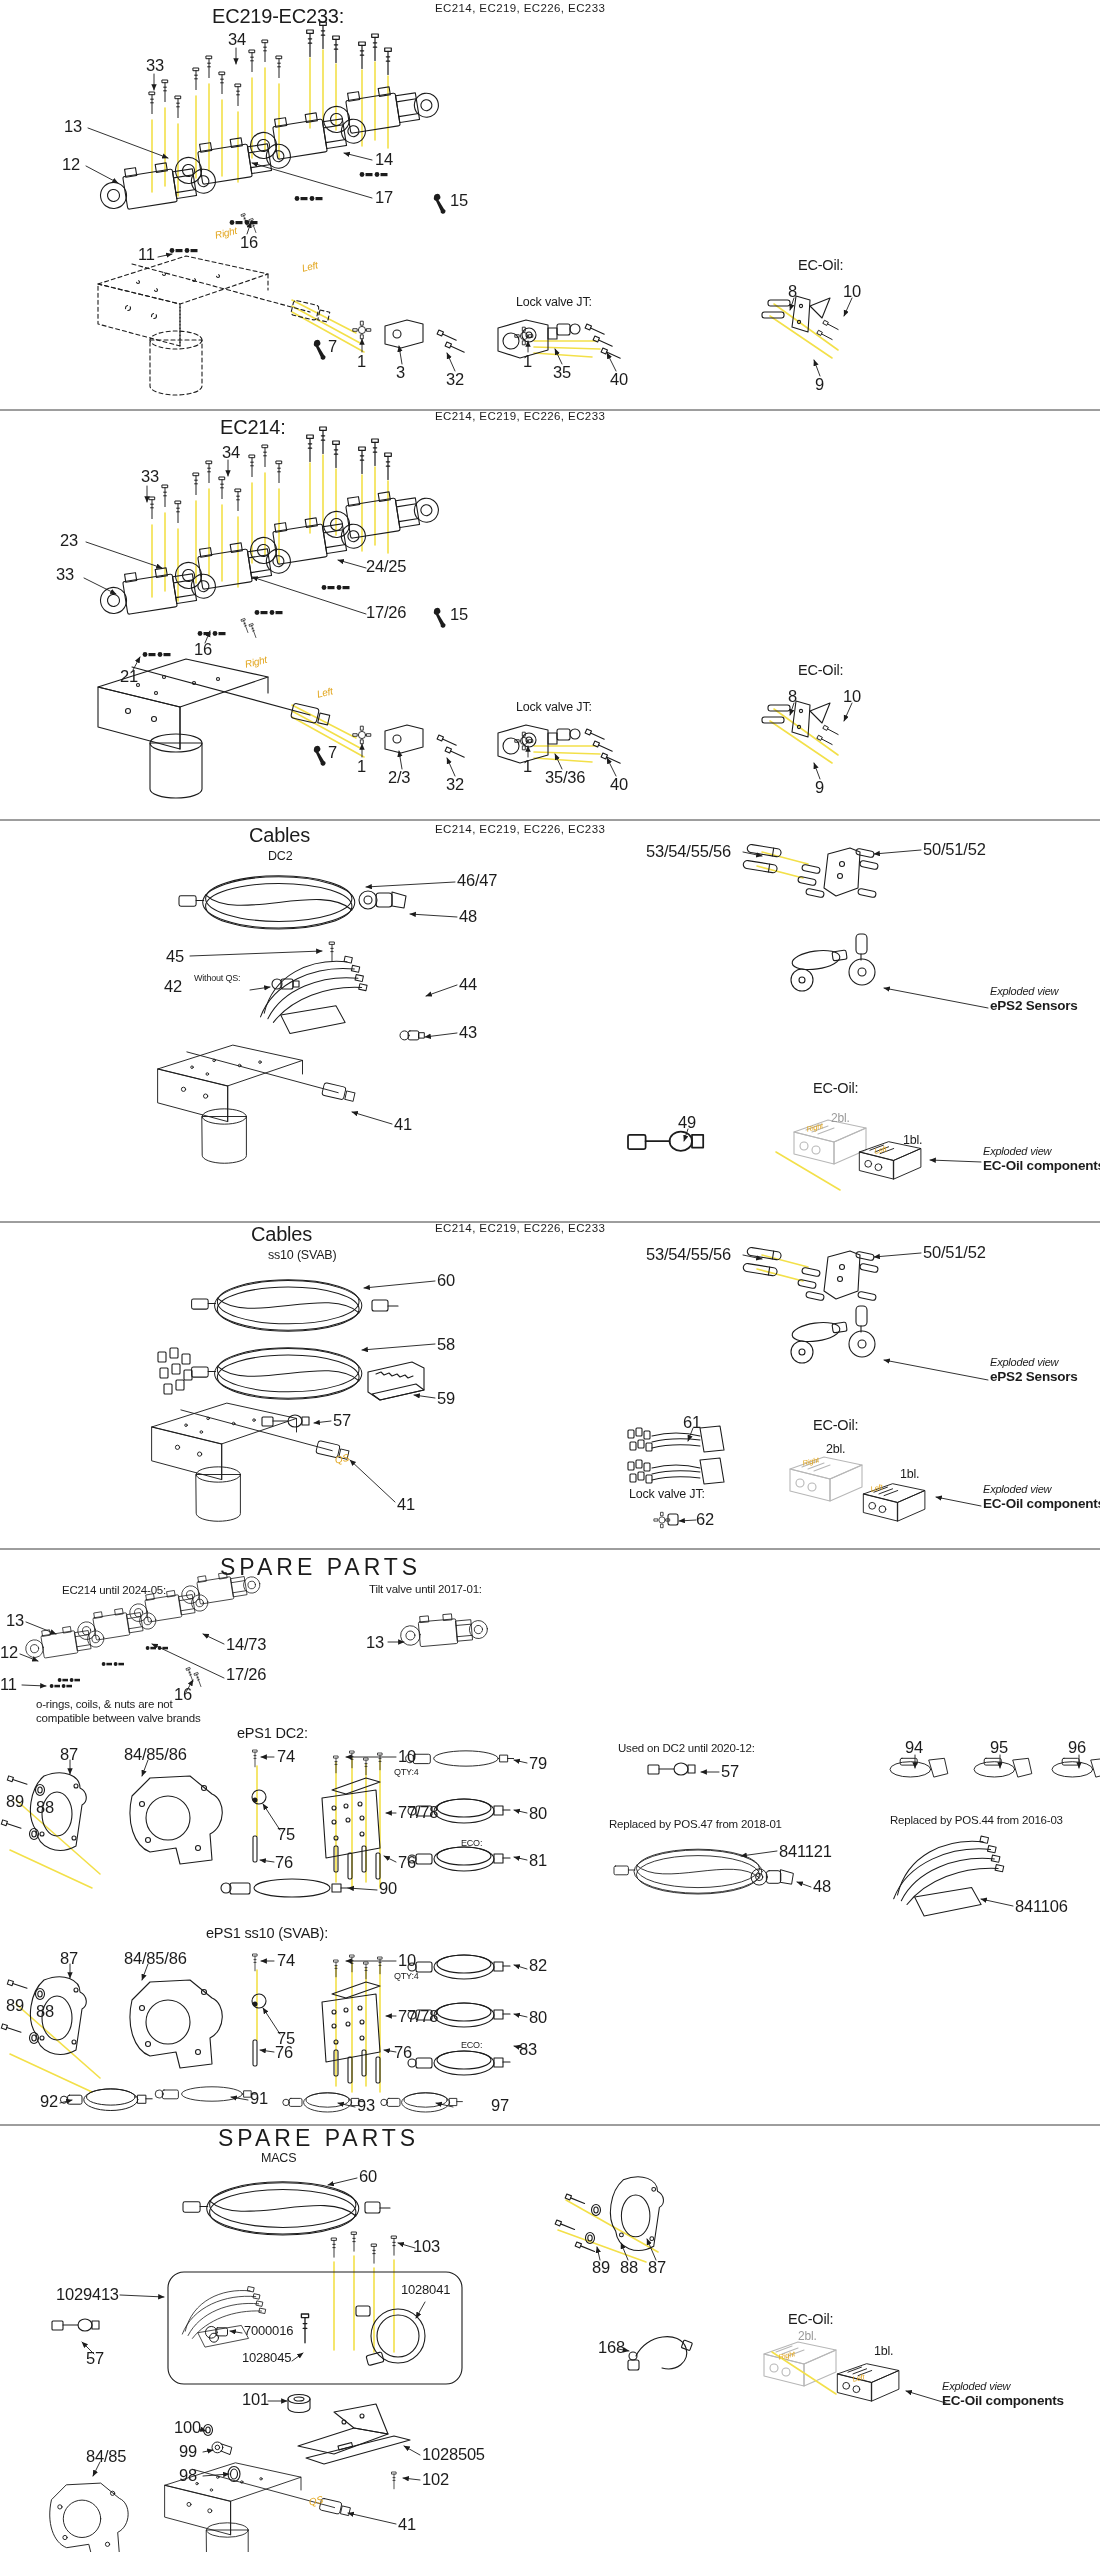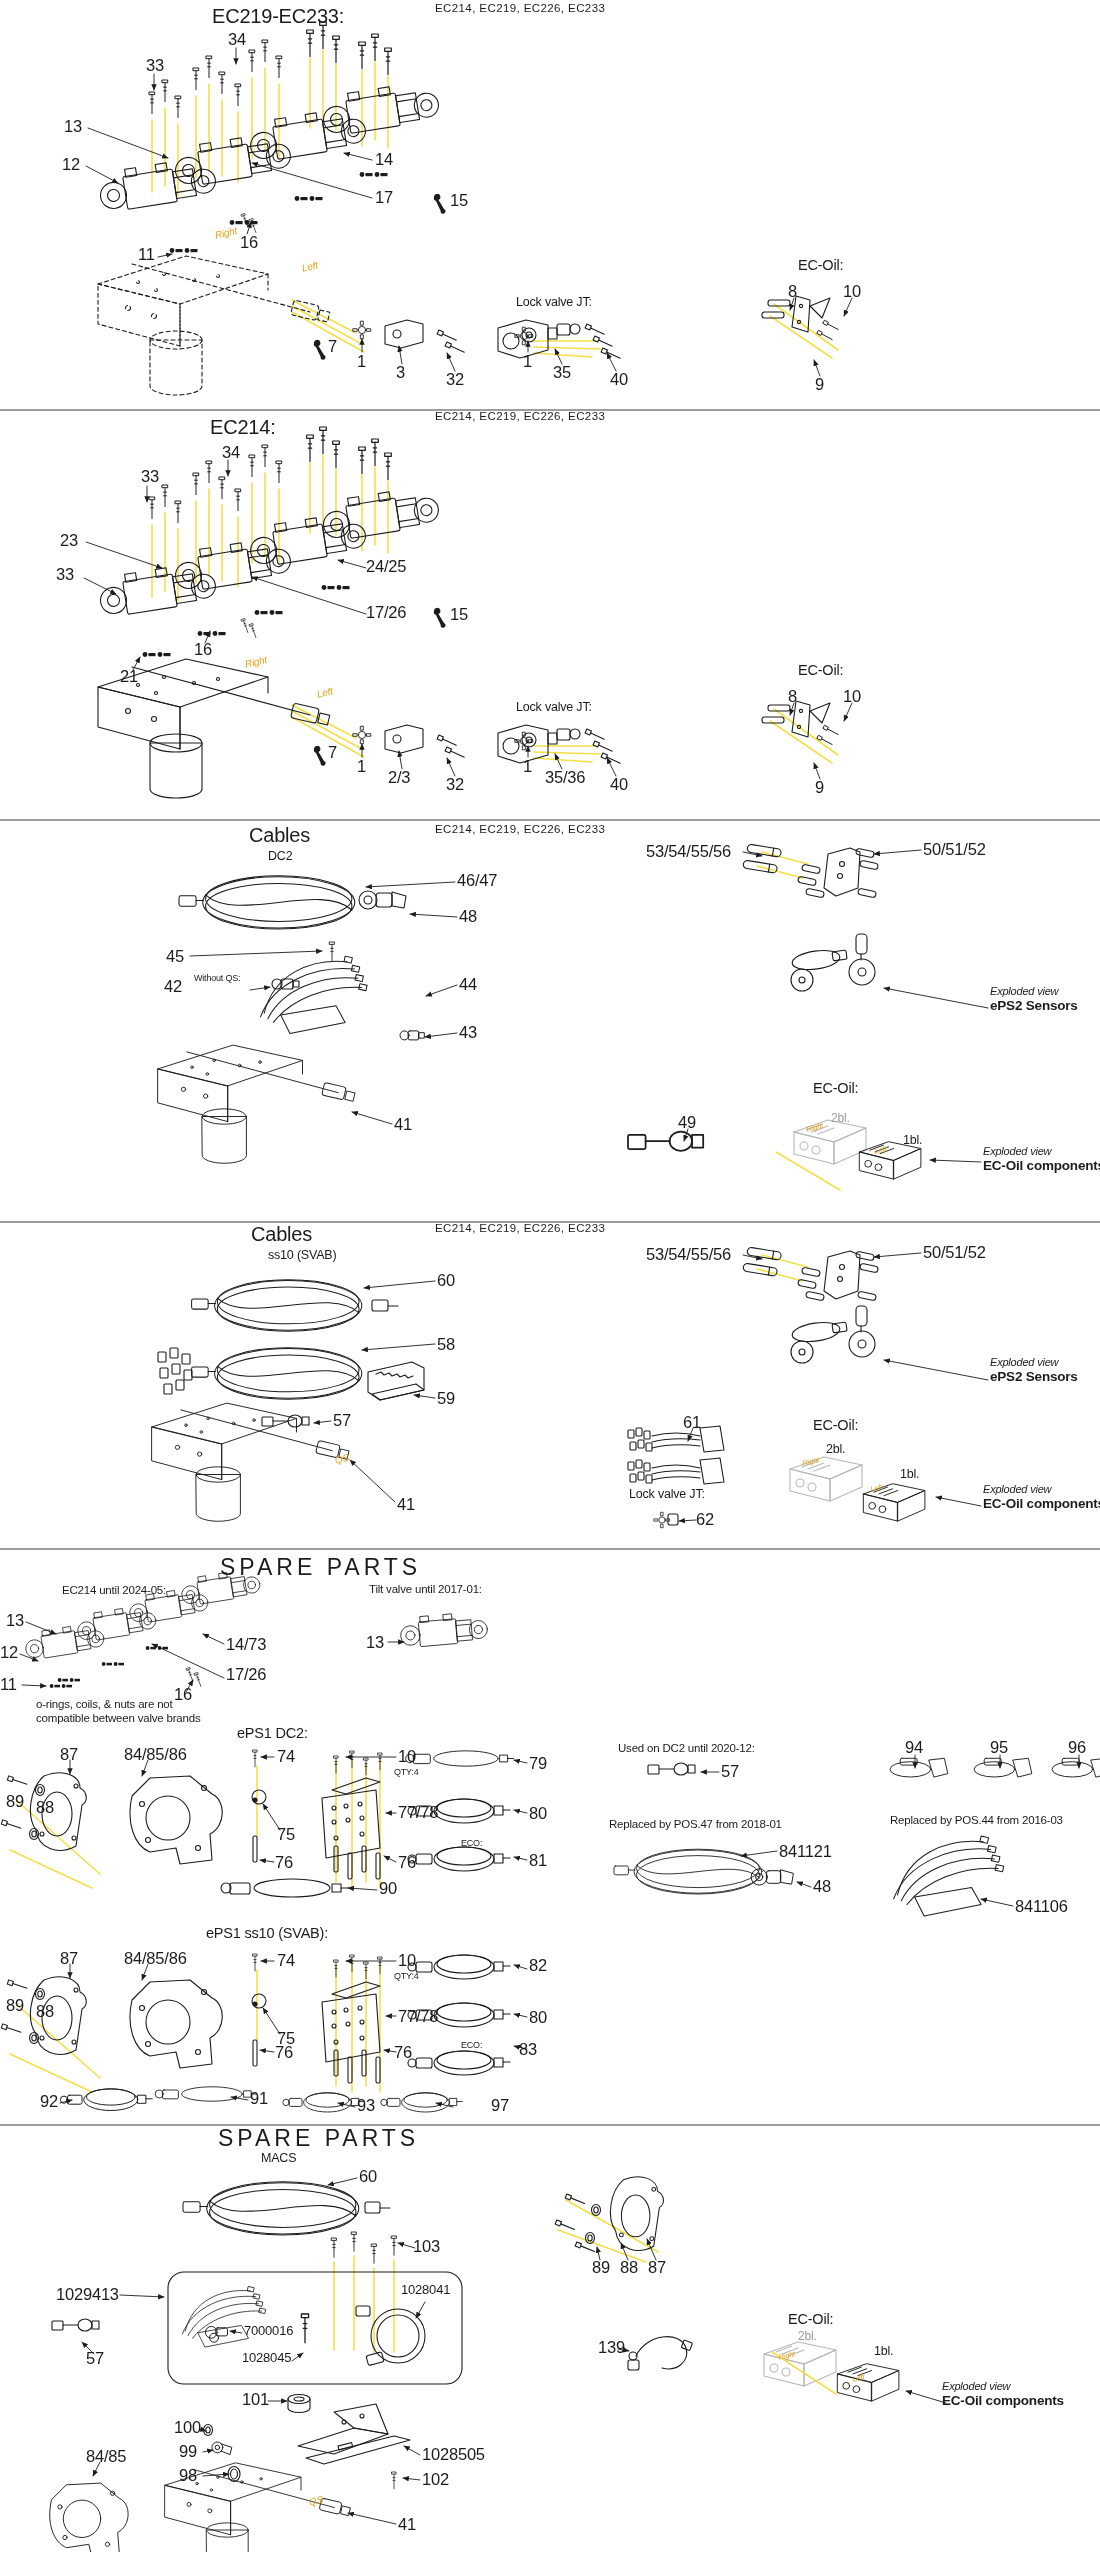--- a/index.html
+++ b/index.html
@@ -771,21 +771,21 @@
       <span class="lbl t-callout" style="left: 396px; top: 364px;">3</span>
       <span class="lbl t-callout" style="left: 446px; top: 371px;">32</span>
       <span class="lbl t-subheadsm" style="left: 516px; top: 296px;">Lock valve JT:</span>
       <span class="lbl t-callout" style="left: 523px; top: 353px;">1</span>
       <span class="lbl t-callout" style="left: 553px; top: 364px;">35</span>
       <span class="lbl t-callout" style="left: 610px; top: 371px;">40</span>
       <span class="lbl t-subhead" style="left: 798px; top: 258px;">EC-Oil:</span>
       <span class="lbl t-callout" style="left: 788px; top: 283px;">8</span>
       <span class="lbl t-callout" style="left: 843px; top: 283px;">10</span>
       <span class="lbl t-callout" style="left: 815px; top: 376px;">9</span>
-      <span class="lbl t-title" style="left: 210px; top: 417px;">EC214:</span>
+      <span class="lbl t-title" style="left: 220px; top: 417px;">EC214:</span>
       <span class="lbl t-header" style="left: 435px; top: 410px;">EC214, EC219, EC226, EC233</span>
       <span class="lbl t-callout" style="left: 222px; top: 444px;">34</span>
       <span class="lbl t-callout" style="left: 141px; top: 468px;">33</span>
       <span class="lbl t-callout" style="left: 60px; top: 532px;">23</span>
       <span class="lbl t-callout" style="left: 56px; top: 566px;">33</span>
       <span class="lbl t-callout" style="left: 366px; top: 558px;">24/25</span>
       <span class="lbl t-callout" style="left: 366px; top: 604px;">17/26</span>
       <span class="lbl t-callout" style="left: 450px; top: 606px;">15</span>
       <span class="lbl t-callout" style="left: 194px; top: 641px;">16</span>
       <span class="lbl t-callout" style="left: 120px; top: 668px;">21</span>
@@ -922,21 +922,21 @@
       <span class="lbl t-callout" style="left: 179px; top: 2443px;">99</span>
       <span class="lbl t-callout" style="left: 179px; top: 2467px;">98</span>
       <span class="lbl t-callout" style="left: 422px; top: 2446px;">1028505</span>
       <span class="lbl t-callout" style="left: 422px; top: 2471px;">102</span>
       <span class="lbl t-callout" style="left: 86px; top: 2448px;">84/85</span>
       <span class="lbl t-callout" style="left: 398px; top: 2516px;">41</span>
       <span class="lbl t-annot" style="left: 308px; top: 2498px;">QS</span>
       <span class="lbl t-callout" style="left: 592px; top: 2259px;">89</span>
       <span class="lbl t-callout" style="left: 620px; top: 2259px;">88</span>
       <span class="lbl t-callout" style="left: 648px; top: 2259px;">87</span>
-      <span class="lbl t-callout" style="left: 598px; top: 2339px;">139</span>
+      <span class="lbl t-callout" style="left: 598px; top: 2339px;">168</span>
       <span class="lbl t-subhead" style="left: 788px; top: 2312px;">EC-Oil:</span>
       <span class="lbl t-ghost" style="left: 798px; top: 2330px;">2bl.</span>
       <span class="lbl t-sub" style="left: 874px; top: 2345px;">1bl.</span>
       <span class="lbl t-annotxs" style="left: 778px; top: 2354px;">Right</span>
       <span class="lbl t-annotxs" style="left: 852px; top: 2376px;">Left</span>
       <span class="lbl t-italic" style="left: 942px; top: 2381px;">Exploded view</span>
       <span class="lbl t-boldlabel" style="left: 942px; top: 2394px;">EC-Oil components</span>
     </div>
 </div>
 

